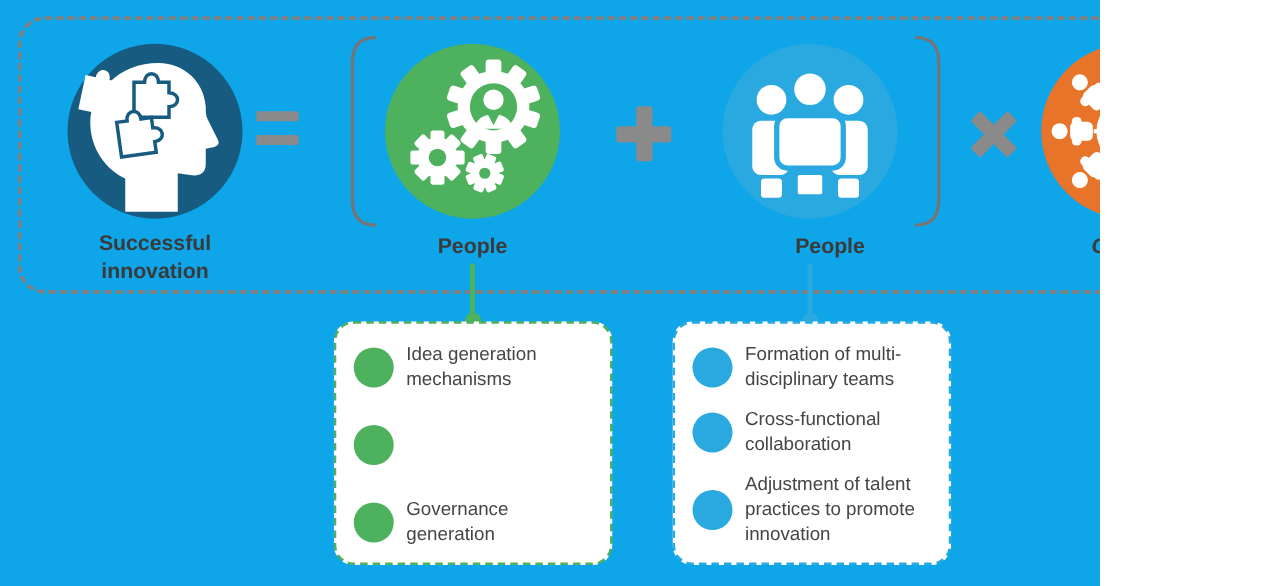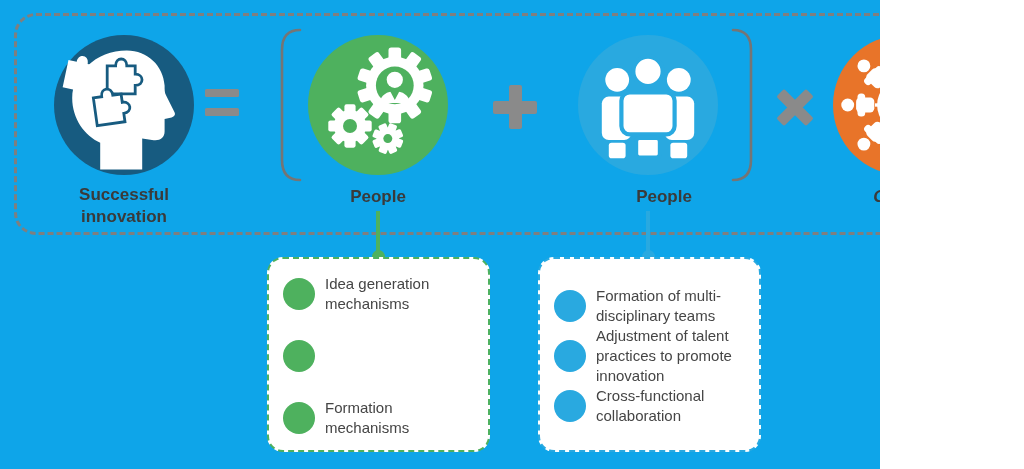--- a/index.html
+++ b/index.html
@@ -44,21 +44,21 @@
   .conn-dot{position:absolute;width:13px;height:13px;border-radius:50%;top:250px;}
   .conn-dot.g{left:371.5px;background:#4EB15E;}
   .conn-dot.b{left:641.5px;background:#29A9E0;}
   
   .detail-box{
     position:absolute;top:257px;width:223px;height:195px;box-sizing:border-box;
     border-radius:16px;background:#fff;padding:15px 12px 12px 14px;
     display:flex;flex-direction:column;justify-content:space-between;
   }
   .gbox{left:267px;border:2.6px dashed #4EB15E;}
-  .bbox{left:538px;border:2.6px dashed #29A9E0;justify-content:center;}
+  .bbox{left:538px;border:2.6px dashed #29A9E0;}
   .item-row{display:flex;align-items:center;gap:10px;}
   .bullet{width:32px;height:32px;border-radius:50%;flex:0 0 32px;}
   .bullet.g{background:#4EB15E;}
   .bullet.b{background:#29A9E0;}
   .item-text{flex:1;font-size:15px;line-height:20px;color:#454545;}
 </style>
 </head>
 <body>
 
 <div class="canvas">
@@ -255,32 +255,32 @@
   <div class="detail-box gbox">
     <div class="item-row">
       <span class="bullet g"></span>
       <span class="item-text">Idea generation mechanisms</span>
     </div>
     <div class="item-row">
       <span class="bullet g"></span>
     </div>
     <div class="item-row">
       <span class="bullet g"></span>
-      <span class="item-text">Formation mechanisms</span>
+      <span class="item-text">Governance generation</span>
     </div>
   </div>
 
   <div class="detail-box bbox">
     <div class="item-row">
       <span class="bullet b"></span>
       <span class="item-text">Formation of multi-disciplinary teams</span>
     </div>
     <div class="item-row">
       <span class="bullet b"></span>
+      <span class="item-text">Cross-functional collaboration</span>
+    </div>
+    <div class="item-row">
+      <span class="bullet b"></span>
       <span class="item-text">Adjustment of talent practices to promote innovation</span>
     </div>
-    <div class="item-row">
-      <span class="bullet b"></span>
-      <span class="item-text">Cross-functional collaboration</span>
-    </div>
   </div>
 
 </div>
 
 </body></html>

